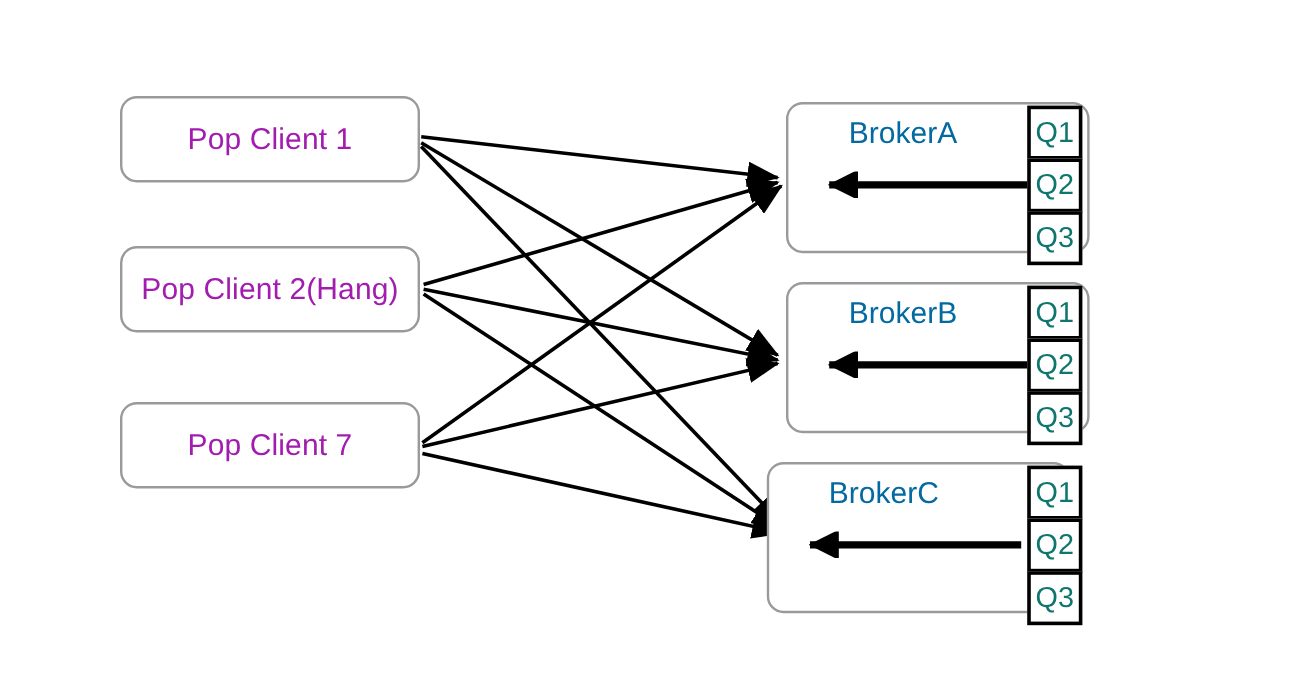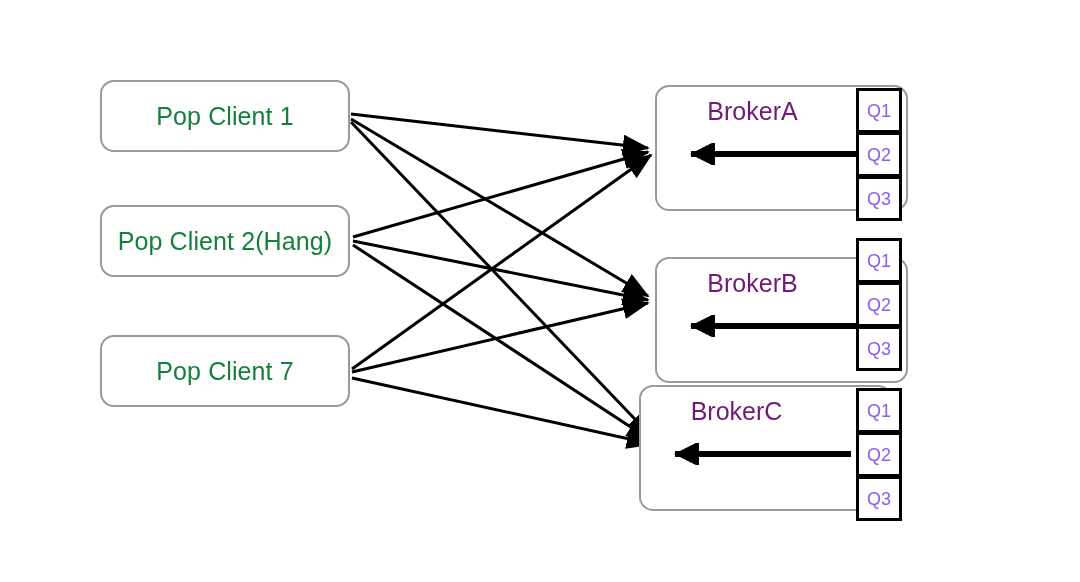--- a/index.html
+++ b/index.html
@@ -35,37 +35,37 @@
     display: flex;
     align-items: center;
     justify-content: center;
   }
   .client-box {
     width: 250px;
     height: 72px;
   }
   .client-label {
     font-size: 25px;
-    color: #15803d;
+    color: #a21caf;
     font-weight: 400;
     letter-spacing: 0.1px;
     white-space: nowrap;
   }
   .broker-box {
     width: 253px;
     height: 126px;
   }
   .broker-label {
     position: absolute;
     top: 10px;
     left: 0;
     right: 58px;
     text-align: center;
     font-size: 25px;
-    color: #701a75;
+    color: #0369a1;
     white-space: nowrap;
   }
   .broker-inner-arrow {
     position: absolute;
     left: 20px;
     top: 56px;
     width: 192px;
     height: 22px;
   }
   .queue-stack {
@@ -78,22 +78,22 @@
     width: 46px;
     height: 45px;
     border: 3px solid #000000;
     background: #ffffff;
     display: flex;
     align-items: center;
     justify-content: center;
     margin-bottom: -1px;
   }
   .queue-label {
-    font-size: 18px;
-    color: #8b5cf6;
+    font-size: 24px;
+    color: #0f766e;
     line-height: 1;
   }
 </style>
 </head>
 <body>
 
 <div id="canvas">
 
   <svg id="edges" viewBox="0 0 1080 582" xmlns="http://www.w3.org/2000/svg">
     <defs>
@@ -137,21 +137,21 @@
         <div class="queue-cell">
           <span class="queue-label">Q1</span>
         </div>
         <div class="queue-cell">
           <span class="queue-label">Q2</span>
         </div>
         <div class="queue-cell">
           <span class="queue-label">Q3</span>
         </div>
       </div>
-      <div class="node-box broker-box" style="left: 655px; top: 235px; margin-top: 22px;">
+      <div class="node-box broker-box" style="left: 655px; top: 235px;">
         <div class="broker-label">BrokerB</div>
         <div class="broker-inner-arrow"><svg width="192" height="22" viewBox="0 0 192 22">
             <line x1="190" y1="11" x2="14" y2="11" stroke="#000000" stroke-width="6" marker-end="url(#thickarrow)"></line>
           </svg></div>
       </div>
       <div class="queue-stack" style="left: 856px; top: 238px;">
         <div class="queue-cell">
           <span class="queue-label">Q1</span>
         </div>
         <div class="queue-cell">

